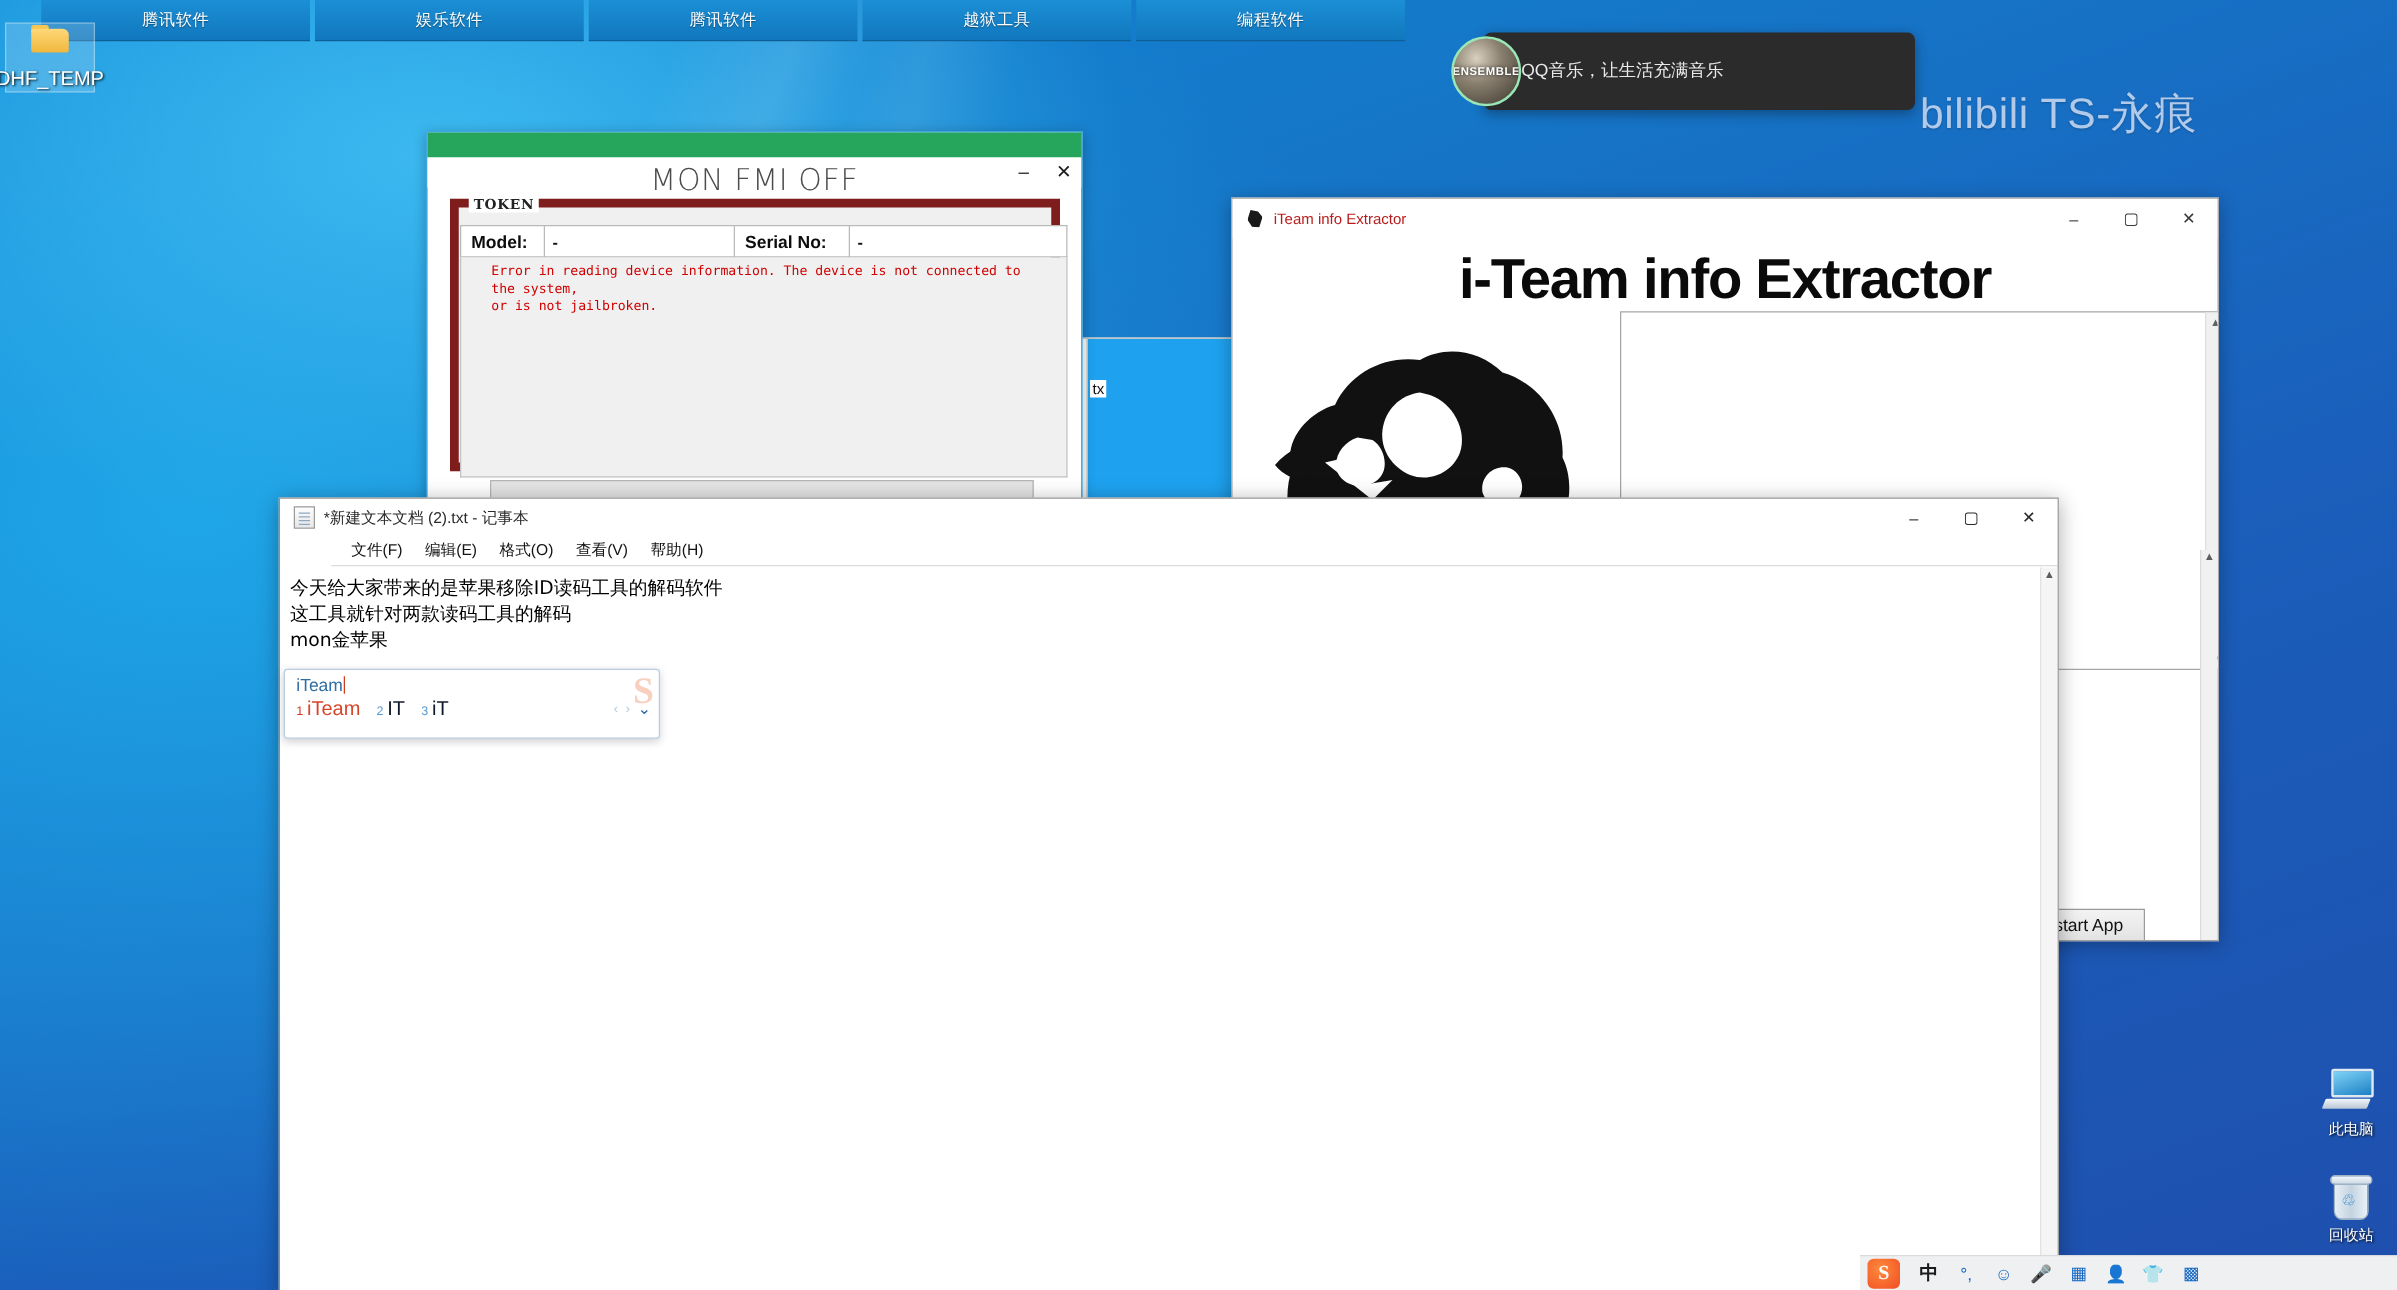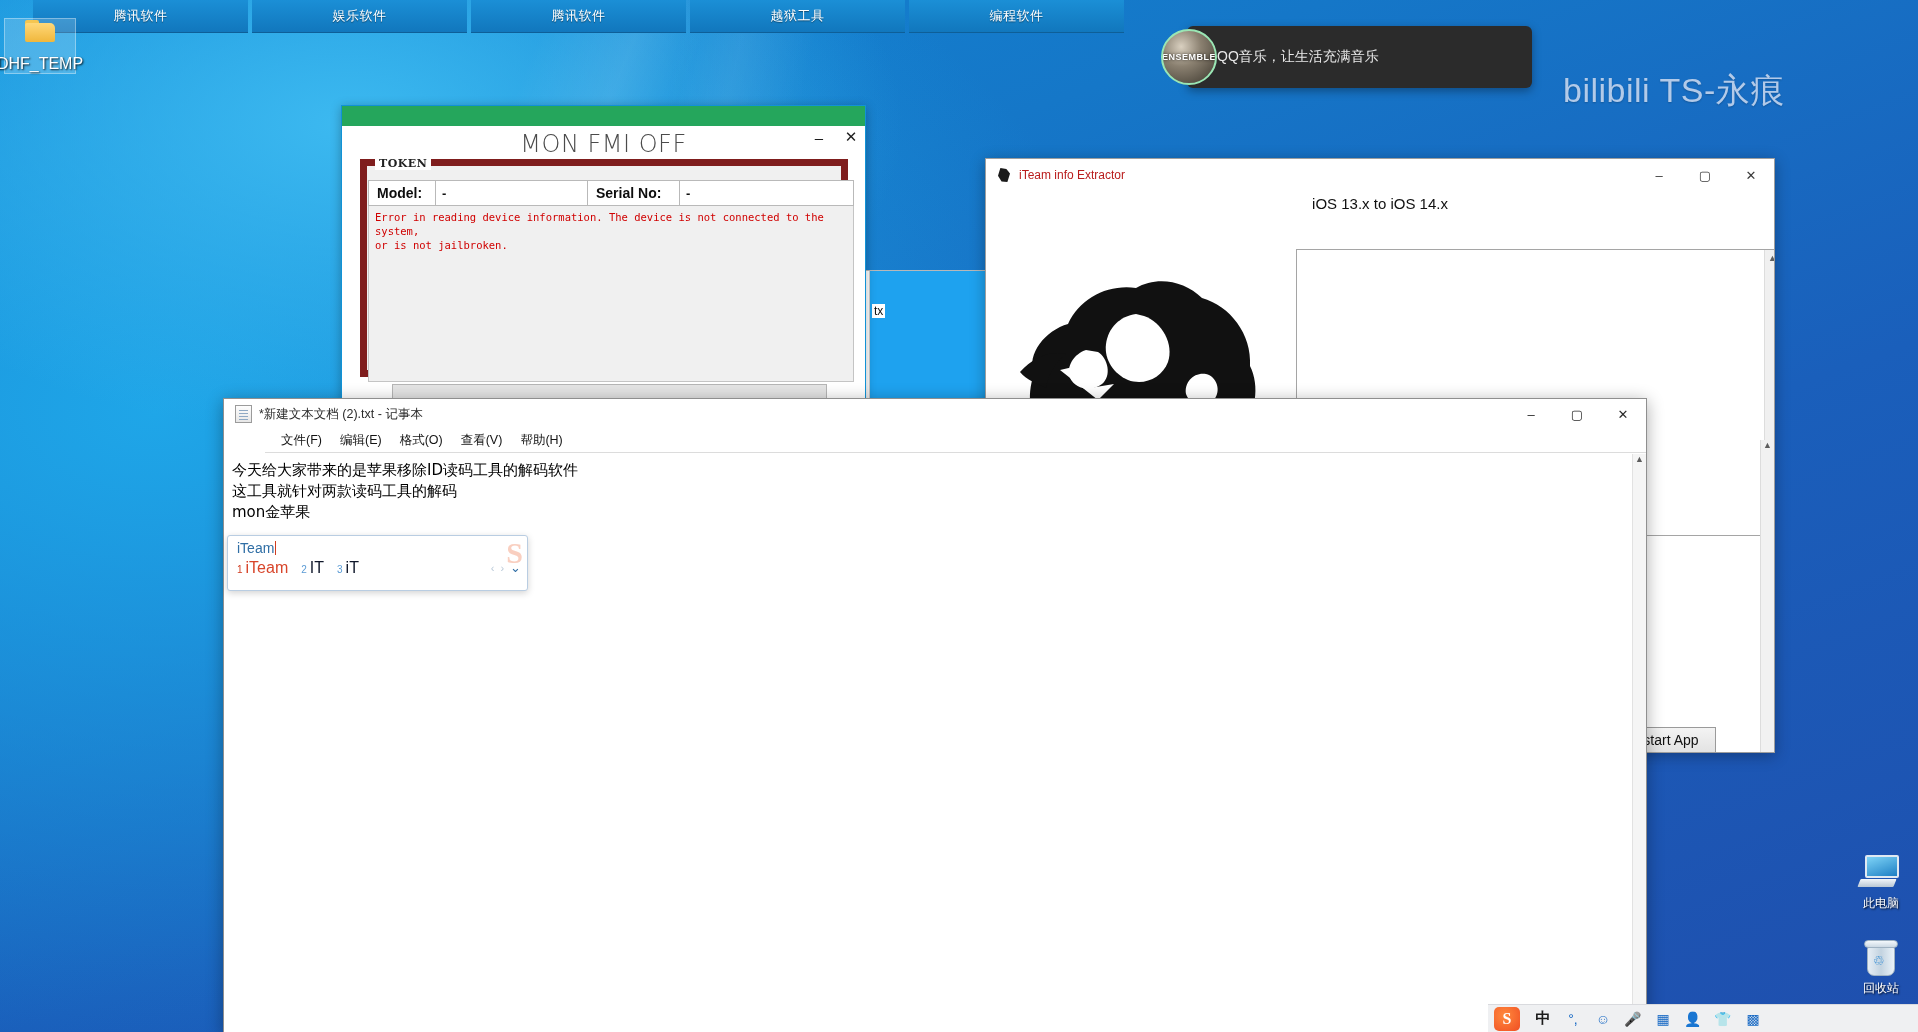--- a/index.html
+++ b/index.html
@@ -93,21 +93,20 @@
     width: 100%; text-align: left; color: #e9e9e9; font-size: 14px;
     padding-left: 30px;
   }
 
   
   #bili-mark {
     position: absolute; left: 1536px; top: 68px;
     font-size: 34px; color: #d5dff2; opacity: .82;
     letter-spacing: .5px; z-index: 35; white-space: nowrap;
     text-shadow: 0 1px 2px rgba(0,0,0,.25);
-    margin-left: 27px;
   }
 
   
   #bg-window {
     position: absolute; left: 855px; top: 270px; width: 370px; height: 140px;
     background: #ffffff; border: 1px solid #b8b8b8; z-index: 10;
     overflow: hidden;
   }
   #bg-window .bgw-strip {
     position: absolute; left: 2px; top: 0; width: 366px; height: 138px;
@@ -178,21 +177,21 @@
     display: flex; align-items: center; padding: 0 6px;
     font-size: 13px; color: #111; font-weight: bold;
   }
   #mon-fmi .fld-model-label { width: 68px; }
   #mon-fmi .fld-model-value { width: 152px; }
   #mon-fmi .fld-serial-label { width: 92px; border-left: none; }
   #mon-fmi .fld-serial-value { flex: 1; }
   #mon-fmi .err-box {
     position: absolute; left: 1px; top: 40px; width: 486px; height: 176px;
     background: #f0f0f0; border: 1px solid #c4c4c4; border-top: none;
-    padding: 4px 6px;
+    padding: 4px 24px;
     font-family: "DejaVu Sans Mono", monospace;
     font-size: 10.5px; line-height: 14px; color: #d00000;
     overflow: hidden;
   }
   #mon-fmi .progress-holder {
     position: absolute; left: 50px; top: 278px; width: 435px; height: 24px;
     background: #e4e4e4; border: 1px solid #b5b5b5;
   }
 
   
@@ -459,20 +458,21 @@
         <div class="bear"></div>
       </div>
       <div class="tb-title">iTeam info Extractor</div>
       <div class="tb-ctrls">
         <div class="tb-ctrl">–</div>
         <div class="tb-ctrl">▢</div>
         <div class="tb-ctrl">✕</div>
       </div>
     </div>
 
+    <div class="big-title">i-Team info Extractor</div>
     <div class="sub-title">iOS 13.x to iOS 14.x</div>
 
     <div class="bear-logo">
       <svg viewBox="0 0 260 250" width="260" height="250" aria-hidden="true">
         <path fill="#111111" d="M18,120 C10,100 30,76 52,70 C64,44 92,30 120,34
           C140,22 168,26 186,44 C214,52 236,80 234,112 C244,132 240,160 224,178
           C214,206 188,226 158,228 C140,244 110,246 90,232 C62,230 36,210 28,184
           C14,168 10,142 18,120 Z
           M70,96 C58,100 50,112 54,124 C60,136 76,138 86,130 C96,122 92,104 82,98 Z
           M190,120 C178,118 168,128 170,140 C174,152 190,154 198,146 C206,136 200,122 190,120 Z"></path>

